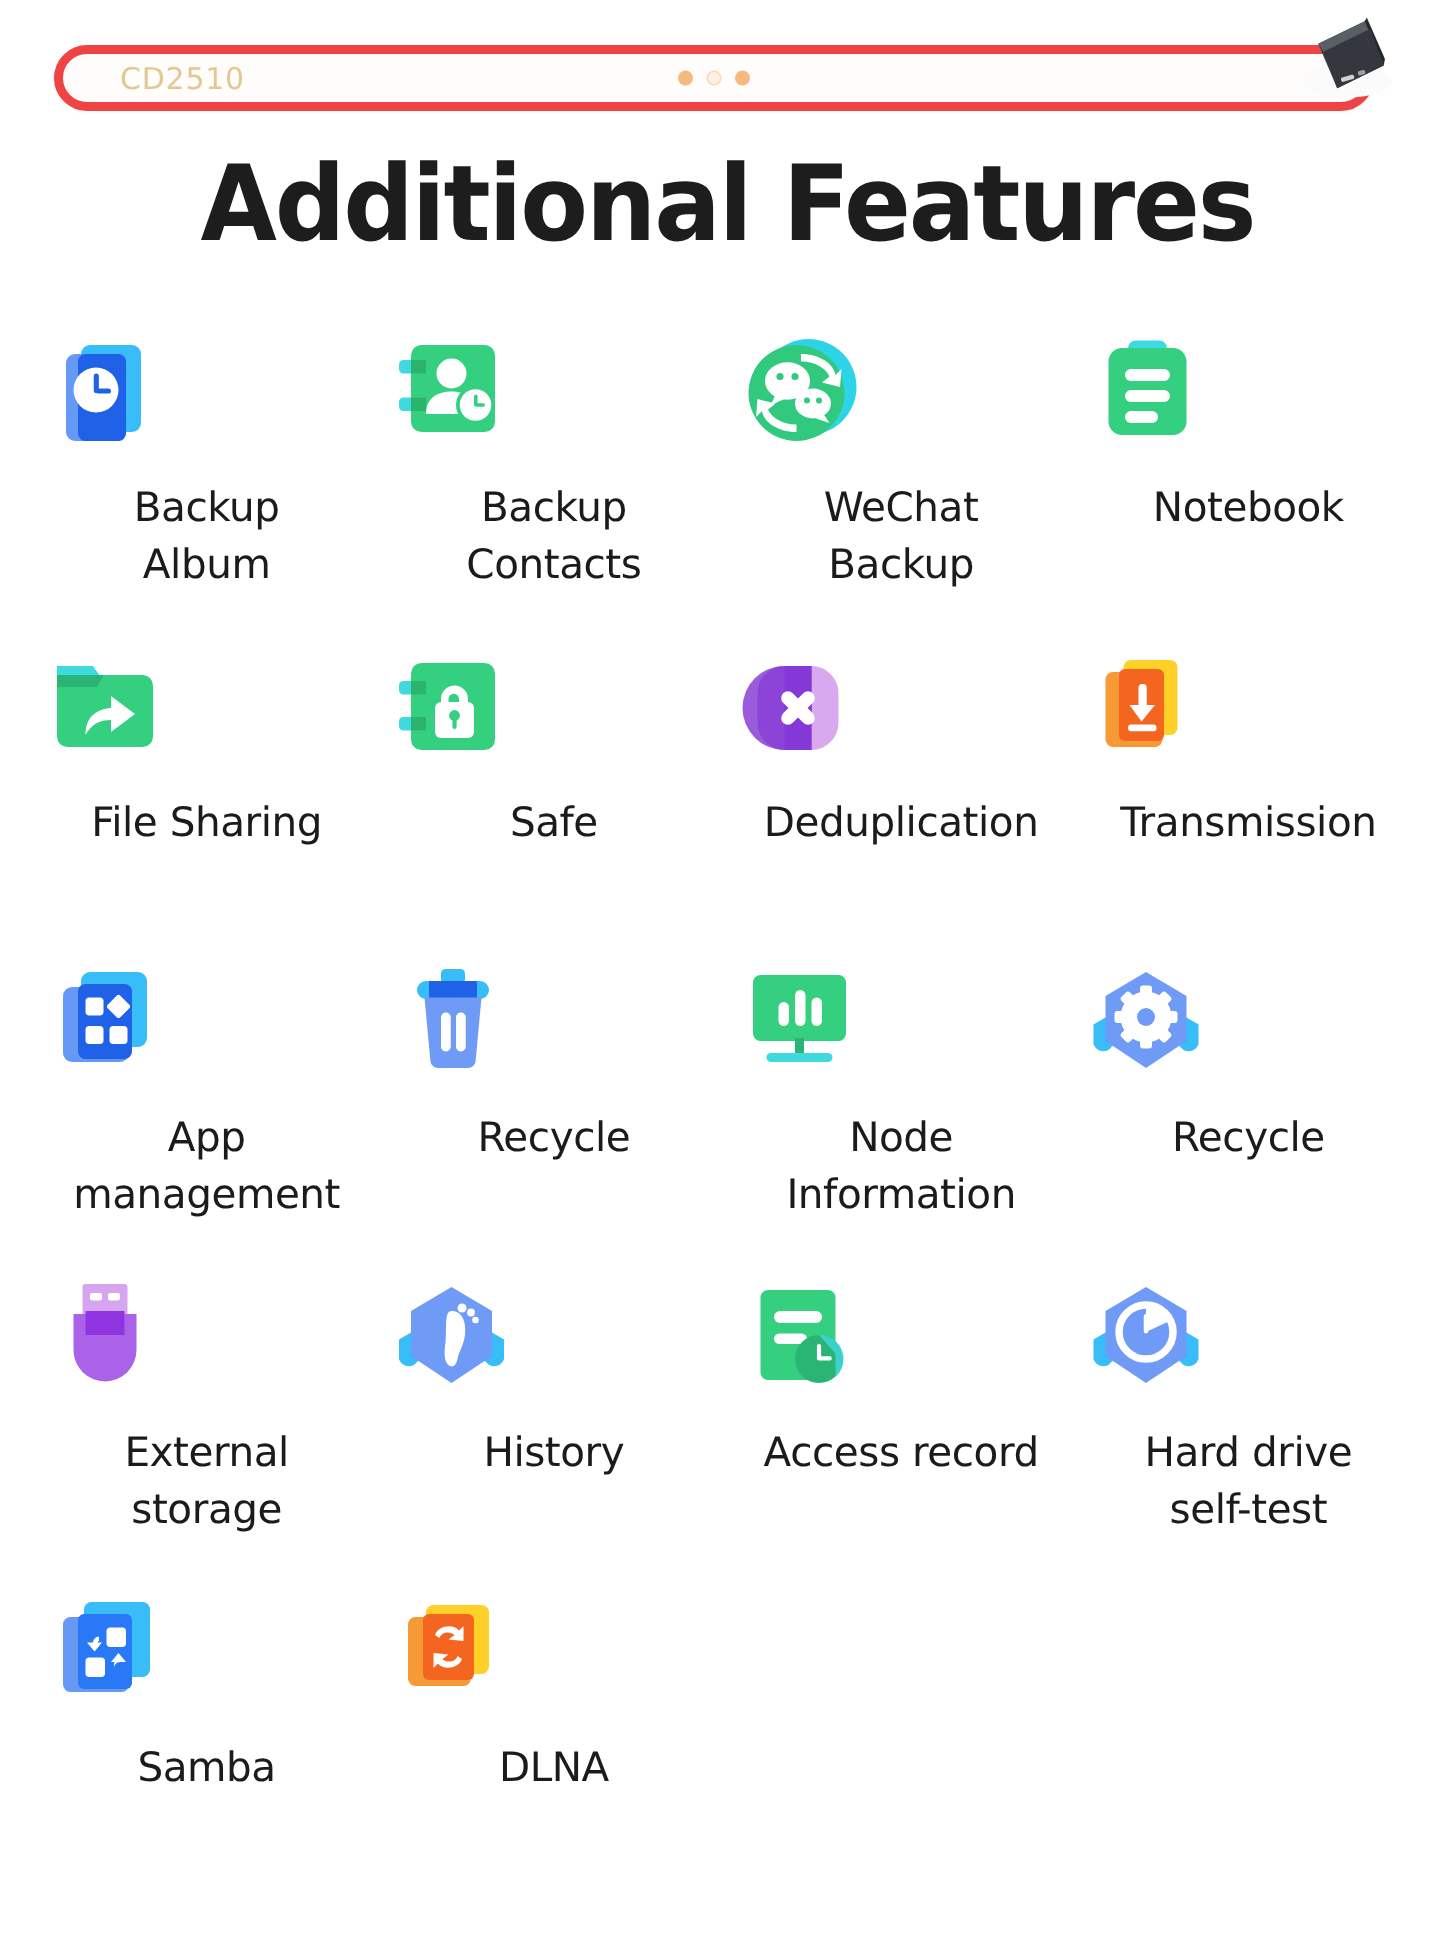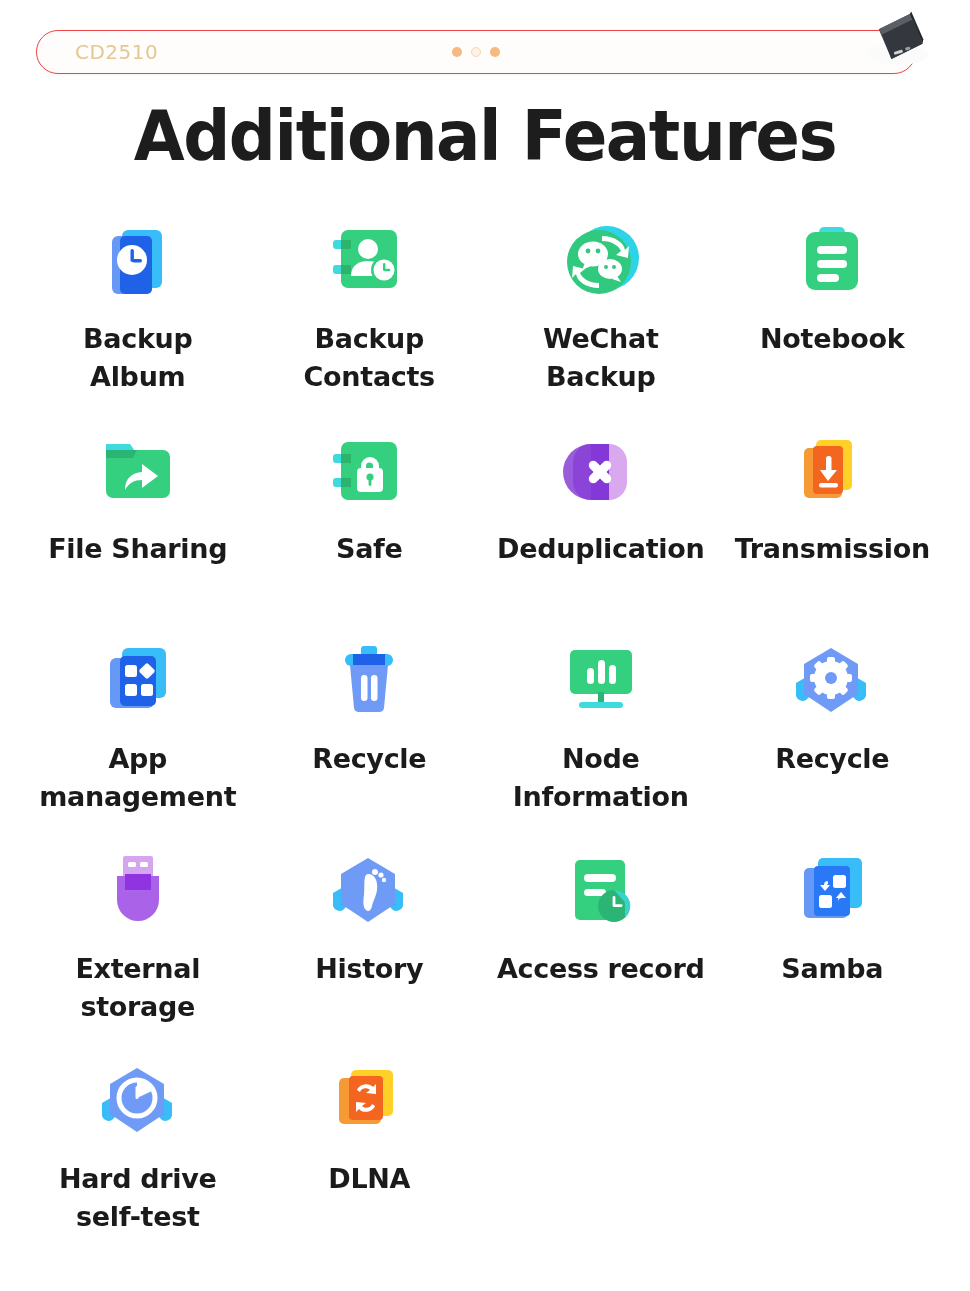--- a/index.html
+++ b/index.html
@@ -19,21 +19,21 @@
     background: #ffffff;
   }
 
   
   .topbar {
     position: absolute;
     left: 36px;
     top: 30px;
     width: 880px;
     height: 44px;
-    border: 1px solid #ef4444;
+    border: 6px solid #ef4444;
     border-radius: 22px;
     background: #fefdfb;
     box-shadow: 0 1px 3px rgba(0,0,0,0.045);
   }
   .topbar-label {
     position: absolute;
     left: 38px;
     top: 50%;
     transform: translateY(-50%);
     font-size: 20px;
@@ -84,24 +84,22 @@
     left: 22px;
     top: 206px;
     width: 926px;
     display: grid;
     grid-template-columns: repeat(4, 1fr);
     row-gap: 0px;
   }
   .cell {
     display: flex;
     flex-direction: column;
-    align-items: center;
     height: 210px;
     padding-top: 10px;
-    font-weight: bold;
   }
   .icon-wrap {
     width: 96px;
     height: 96px;
     display: flex;
     align-items: center;
     justify-content: center;
   }
   .icon-wrap svg { width: 92px; height: 92px; display: block; }
   .cell-label {
@@ -392,52 +390,52 @@
           <rect x="57.6" y="48" width="2.8" height="11" rx="1.4" fill="#ffffff"></rect>
           <rect x="58.5" y="56.2" width="9" height="2.8" rx="1.4" fill="#ffffff"></rect>
         </svg>
       </div>
       <div class="cell-label">Access record</div>
     </div>
 
     <div class="cell">
       <div class="icon-wrap">
         <svg viewBox="0 0 92 92">
-          <rect x="32" y="10" width="44" height="50" rx="5" fill="#39bdf8"></rect>
-          <rect x="18" y="20" width="44" height="50" rx="5" fill="#6699f5"></rect>
-          <rect x="28" y="18" width="36" height="50" rx="4" fill="#2979f6"></rect>
-          <rect x="47" y="27" width="13" height="13" rx="2.5" fill="#ffffff"></rect>
-          <rect x="33" y="47" width="13" height="13" rx="2.5" fill="#ffffff"></rect>
-          <path d="M42 27 L42 33 A4 4 0 0 0 38 37 L34 37 L39 43 L44 37 L41 37 A1 1 0 0 1 42 36 L42 27 Z" fill="#ffffff"></path>
-          <path d="M52 60 L52 54 A4 4 0 0 1 56 50 L60 50 L55 44 L50 50 L53 50 A1 1 0 0 0 52 51 L52 60 Z" fill="#ffffff"></path>
-        </svg>
-      </div>
-      <div class="cell-label">Samba</div>
-    </div>
-
-    <div class="cell">
-      <div class="icon-wrap">
-        <svg viewBox="0 0 92 92">
           <path d="M10 45 L22 38 L30 52 L20 62 A7 7 0 0 1 10 58 Z" fill="#39bdf8"></path>
           <path d="M80 45 L68 38 L60 52 L70 62 A7 7 0 0 0 80 58 Z" fill="#39bdf8"></path>
           <path d="M20 44 L30 48 L26 60 L18 56 Z" fill="#1f62e8"></path>
           <path d="M70 44 L60 48 L64 60 L72 56 Z" fill="#1f62e8"></path>
           <path d="M45 10 L72 26 L72 56 L45 74 L18 56 L18 26 Z" fill="#6f9bf7"></path>
           <circle cx="45" cy="40" r="18" fill="none" stroke="#ffffff" stroke-width="5"></circle>
           <path d="M45 40 L45 22 A18 18 0 0 1 60 33 Z" fill="#ffffff"></path>
           <rect x="43.5" y="28" width="3" height="13" rx="1.5" fill="#ffffff"></rect>
         </svg>
       </div>
       <div class="cell-label">Hard drive
 self-test</div>
     </div>
 
     <div class="cell">
       <div class="icon-wrap">
         <svg viewBox="0 0 92 92">
+          <rect x="32" y="10" width="44" height="50" rx="5" fill="#39bdf8"></rect>
+          <rect x="18" y="20" width="44" height="50" rx="5" fill="#6699f5"></rect>
+          <rect x="28" y="18" width="36" height="50" rx="4" fill="#2979f6"></rect>
+          <rect x="47" y="27" width="13" height="13" rx="2.5" fill="#ffffff"></rect>
+          <rect x="33" y="47" width="13" height="13" rx="2.5" fill="#ffffff"></rect>
+          <path d="M42 27 L42 33 A4 4 0 0 0 38 37 L34 37 L39 43 L44 37 L41 37 A1 1 0 0 1 42 36 L42 27 Z" fill="#ffffff"></path>
+          <path d="M52 60 L52 54 A4 4 0 0 1 56 50 L60 50 L55 44 L50 50 L53 50 A1 1 0 0 0 52 51 L52 60 Z" fill="#ffffff"></path>
+        </svg>
+      </div>
+      <div class="cell-label">Samba</div>
+    </div>
+
+    <div class="cell">
+      <div class="icon-wrap">
+        <svg viewBox="0 0 92 92">
           <rect x="28" y="12" width="42" height="46" rx="5" fill="#ffd028"></rect>
           <rect x="16" y="20" width="42" height="46" rx="5" fill="#f59a35"></rect>
           <rect x="26" y="18" width="34" height="44" rx="4" fill="#f4651f"></rect>
           <path d="M34 32 C36 26 46 24 50 29 L53 26 L53 36 L43 35 L47 32 C44 29 38 30 37 34 Z" fill="#ffffff"></path>
           <path d="M52 48 C50 54 40 56 36 51 L33 54 L33 44 L43 45 L39 48 C42 51 48 50 49 46 Z" fill="#ffffff"></path>
         </svg>
       </div>
       <div class="cell-label">DLNA</div>
     </div>
 

